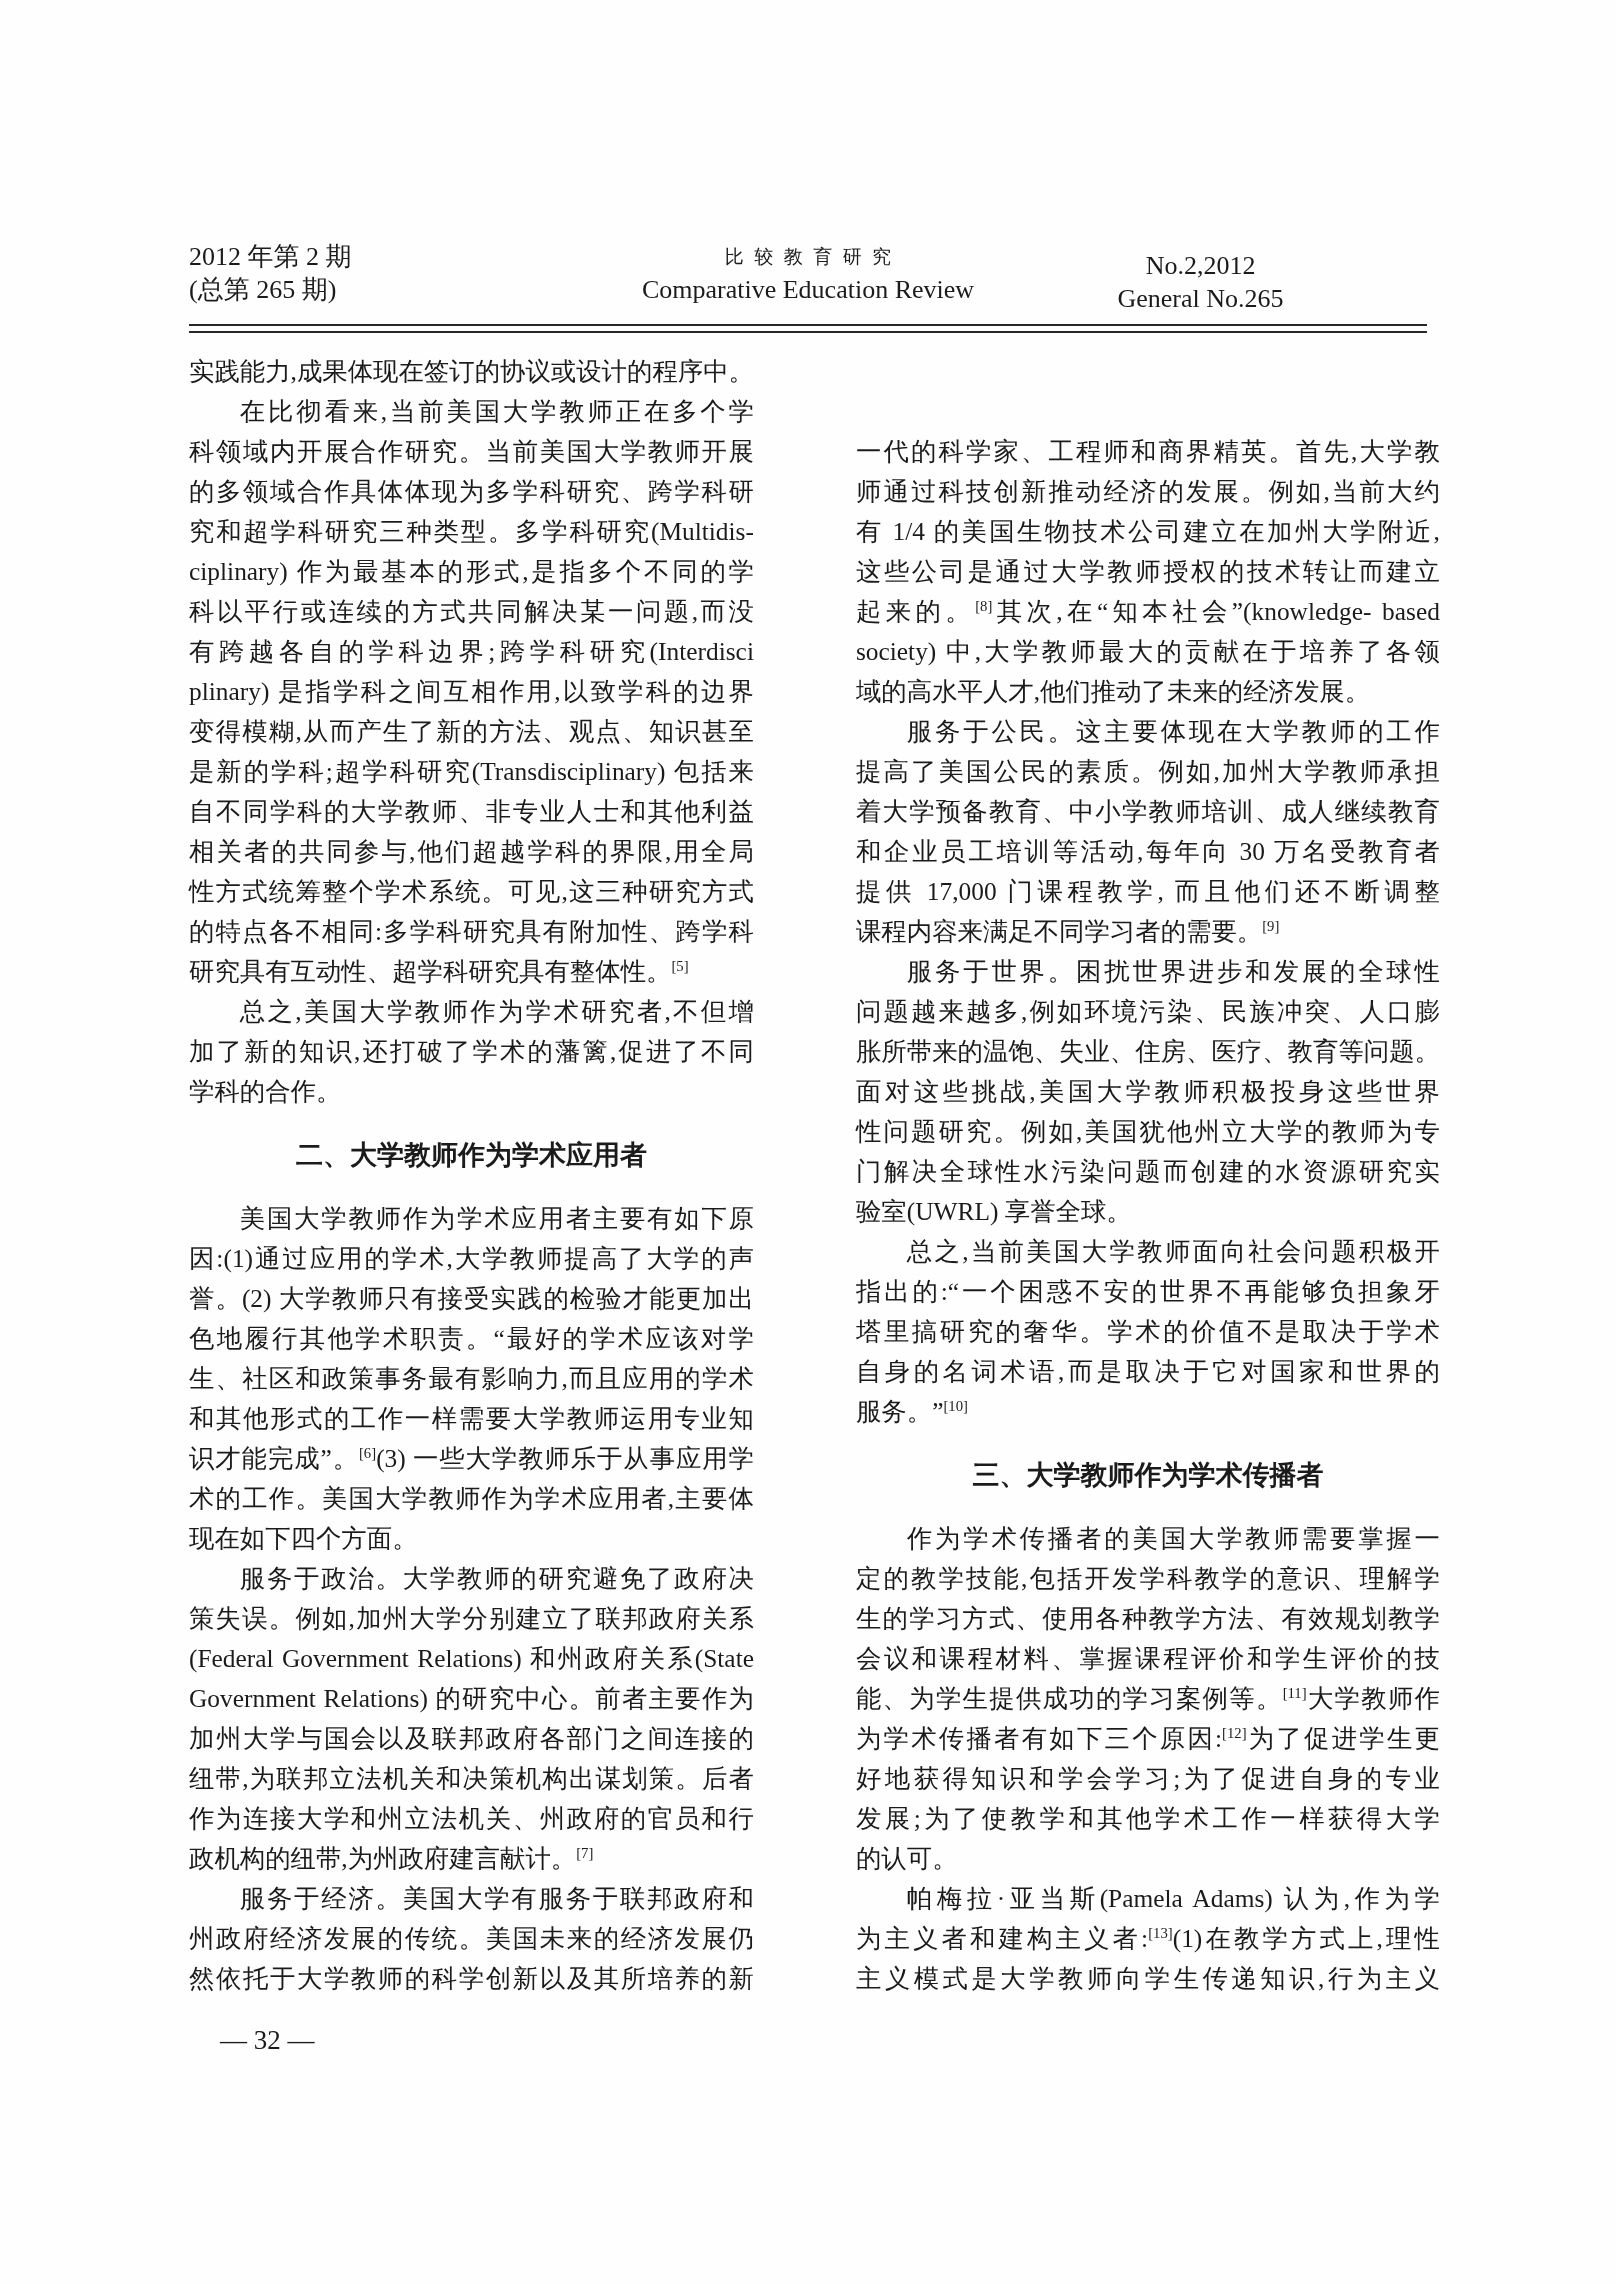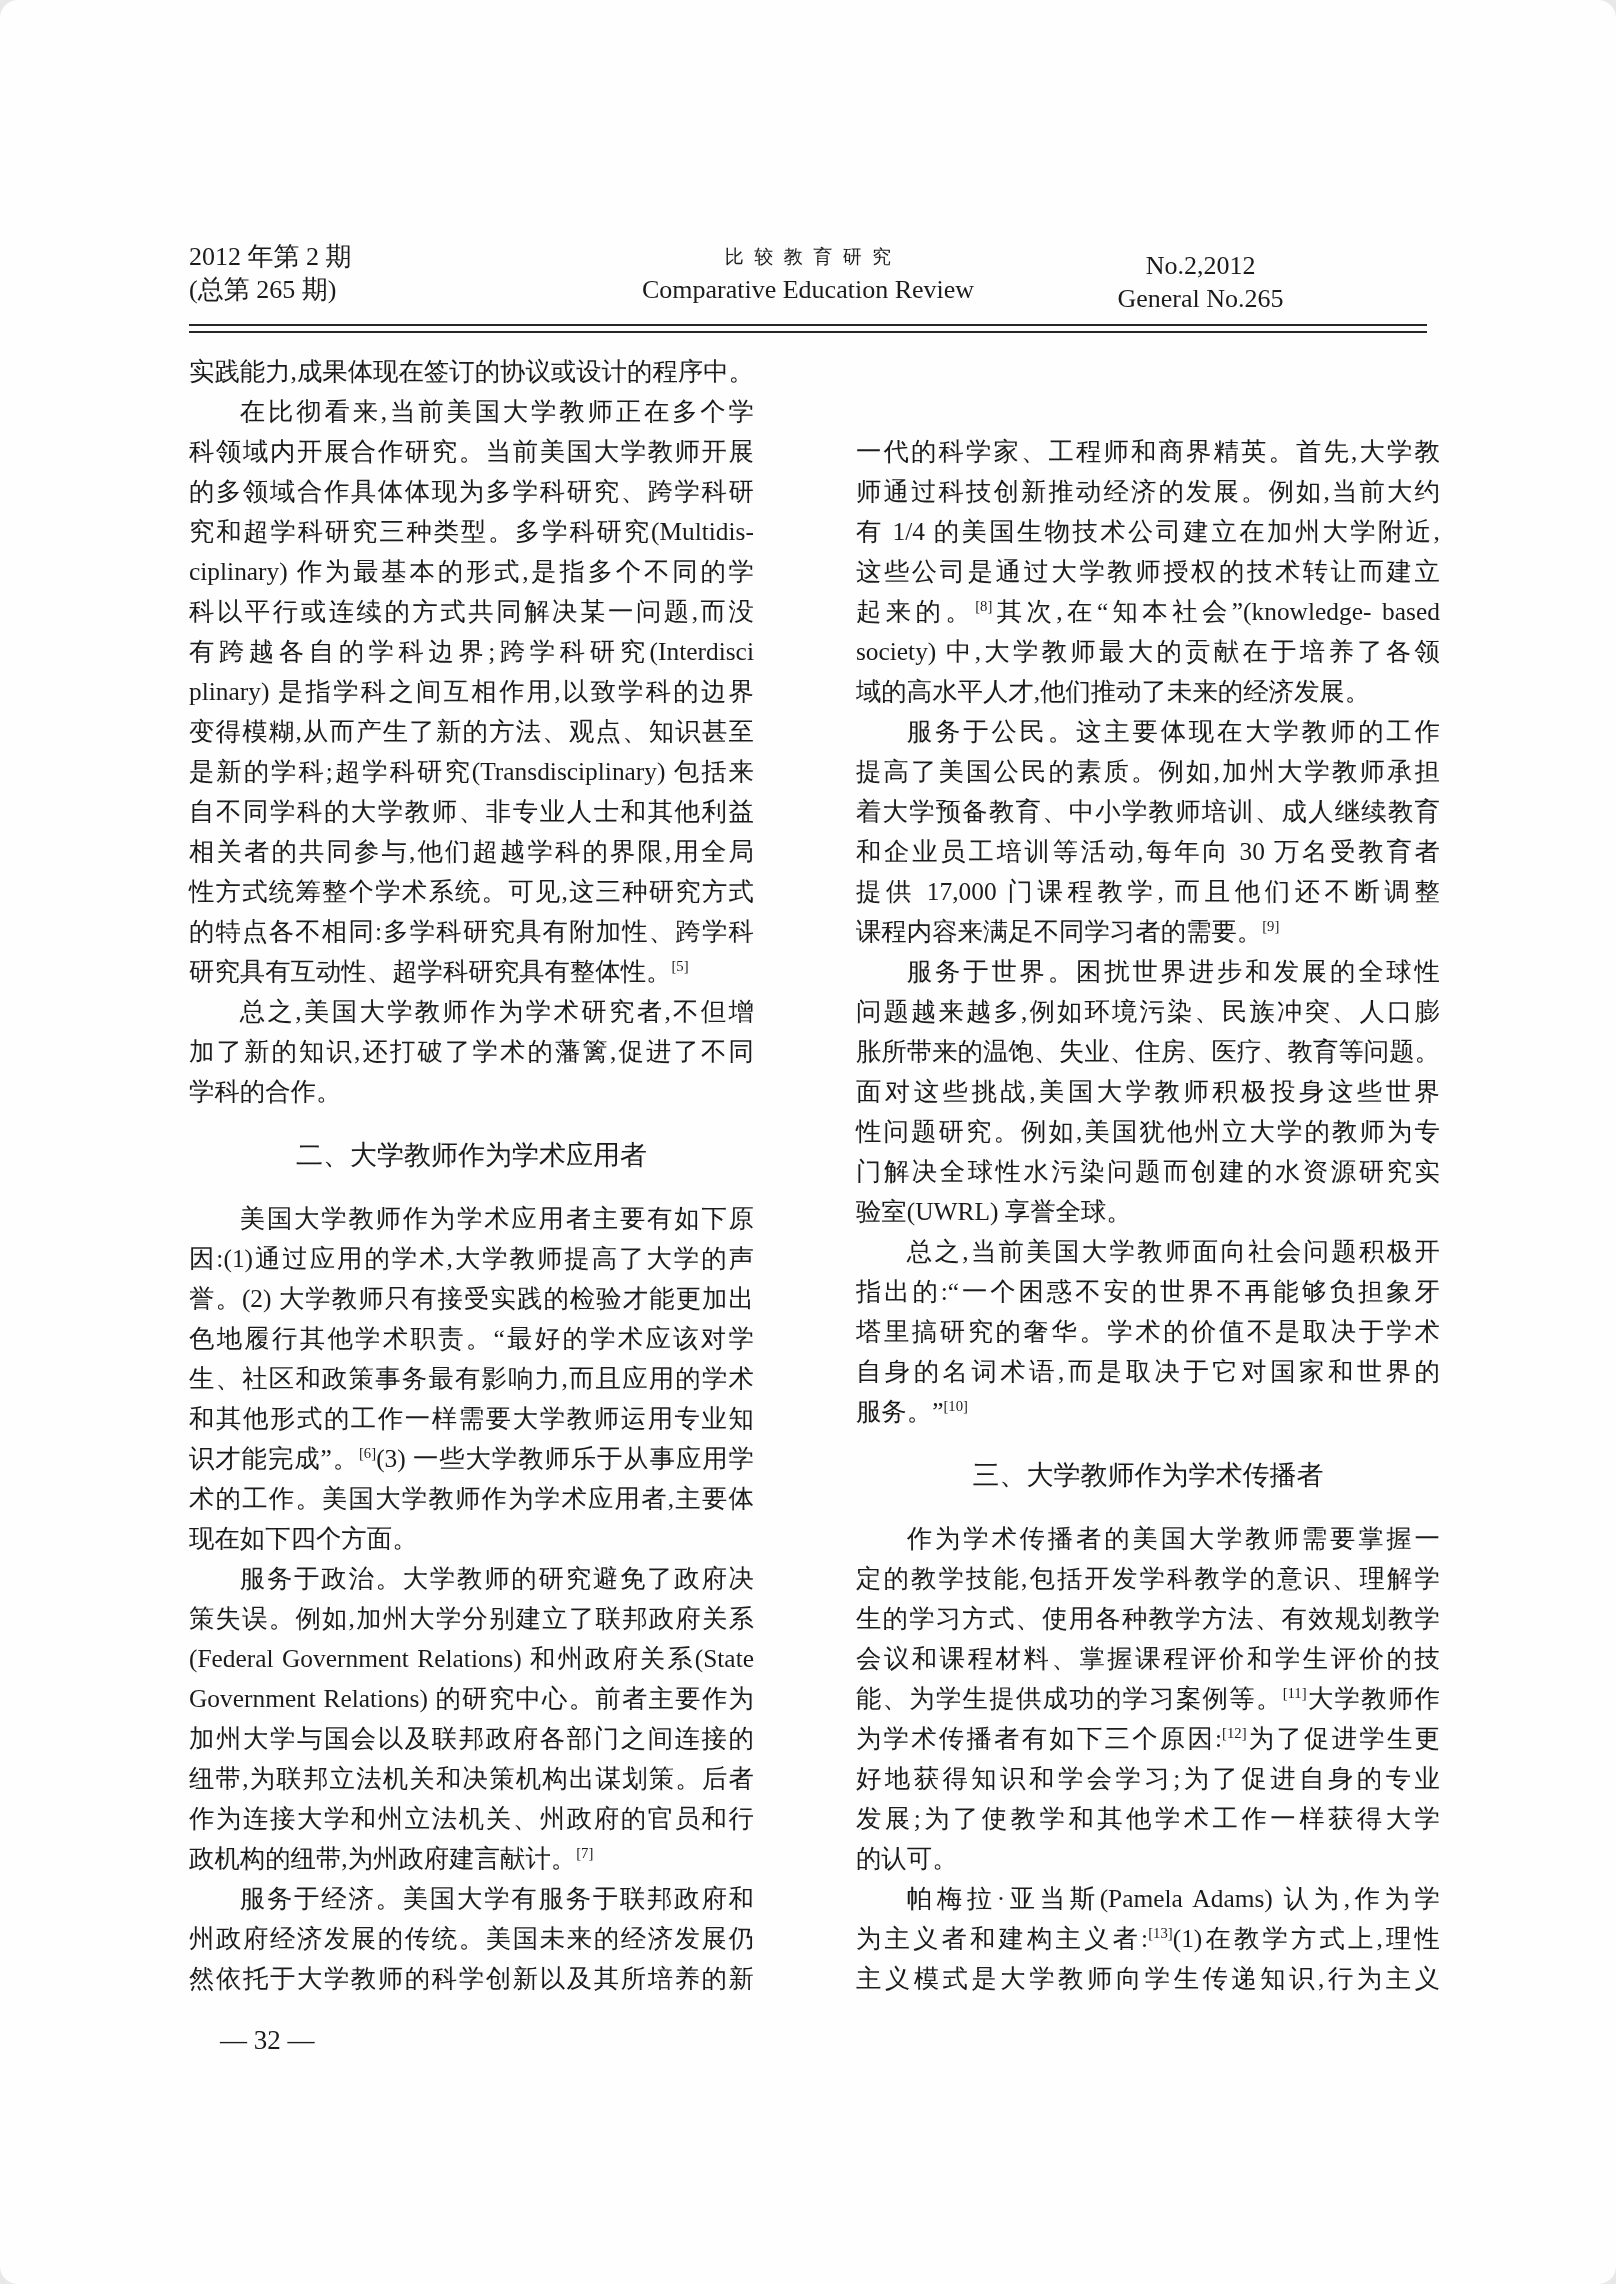--- a/index.html
+++ b/index.html
@@ -5,21 +5,20 @@
   html,body{margin:0;padding:0;background:#e8e8e8;}
   .page{
     position:relative;
     width:1616px;height:2284px;
     margin:0 auto;
     background:#fefefe;
     color:#1b1b1b;
     font-family:"Liberation Serif","DejaVu Serif",serif;
     box-sizing:border-box;
     padding:240px 189px 0 189px;
-    border-radius:18px;
   }
   
   .hdr{
     display:grid;
     grid-template-columns:1fr auto 1fr;
     align-items:start;
     font-size:26px;
     line-height:33px;
   }
   .hdr .h-left{text-align:left;}
@@ -48,21 +47,21 @@
   .line{
     font-size:25.4px;
     line-height:40px;
     text-align:justify;
     text-align-last:justify;
     white-space:nowrap;
   }
   .line.end{text-align-last:left;}
   .line.indent{text-indent:2em;}
   .line.heading{
-    font-weight:normal;
+    font-weight:bold;
     font-size:27px;
     text-align:center;
     text-align-last:center;
     margin:23.5px 0 23.5px 0;
     text-indent:0;
   }
   .line sup{
     font-size:58%;
     line-height:0;
     vertical-align:super;

